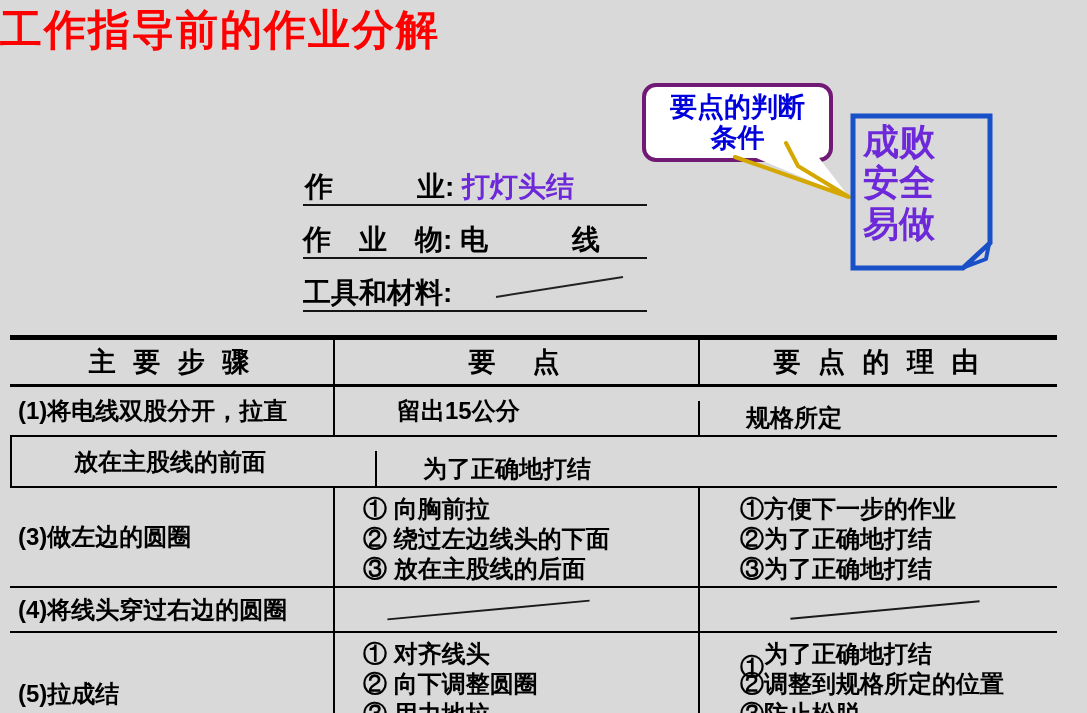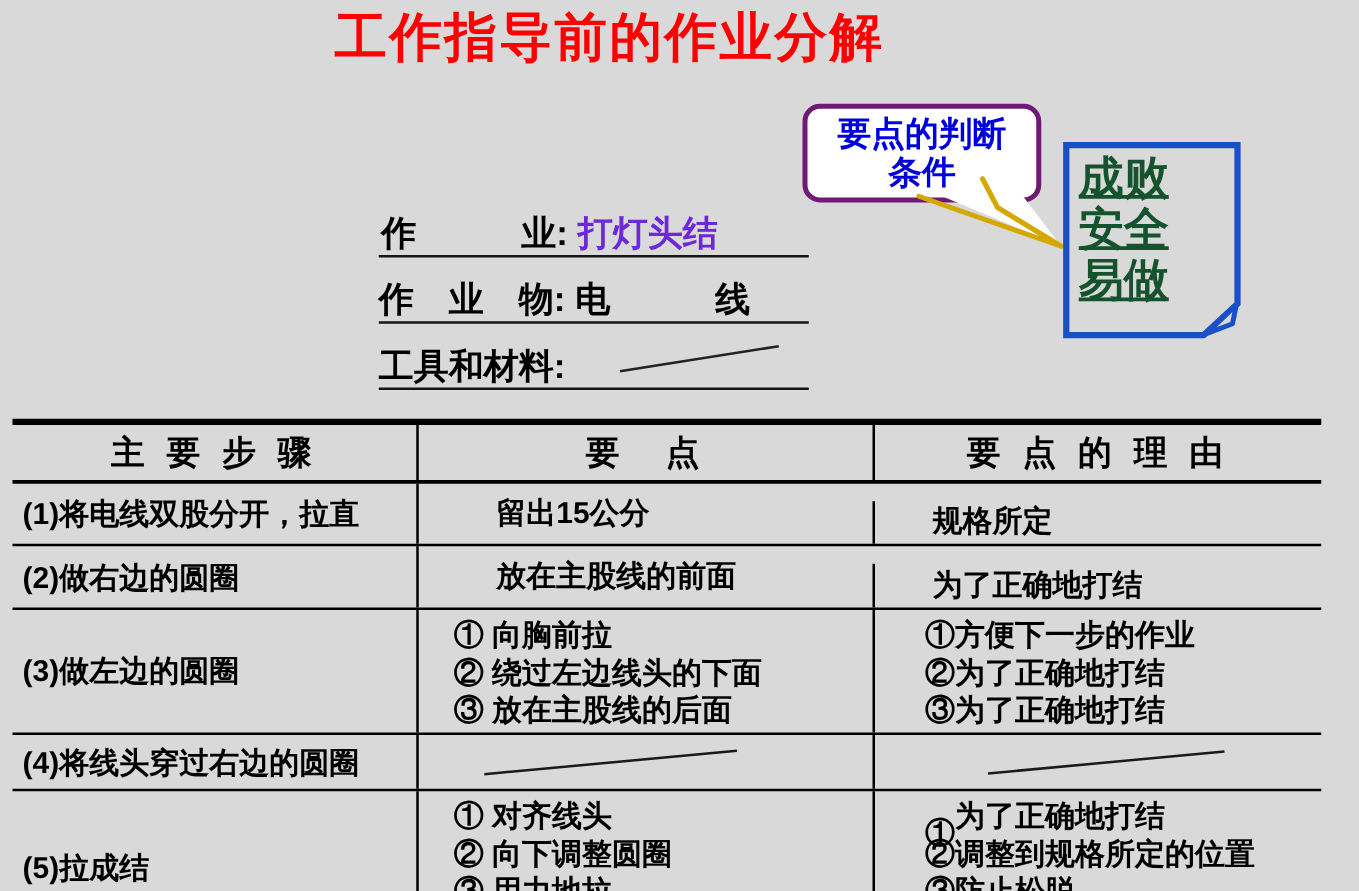--- a/index.html
+++ b/index.html
@@ -3,42 +3,42 @@
 <meta charset="utf-8">
 <style>
   html,body{margin:0;padding:0;}
   body{
     position:relative;width:1087px;height:713px;overflow:hidden;
     background:#D9D9D9;
     font-family:"Liberation Sans",sans-serif;font-weight:bold;color:#000;
   }
   
   .slide-title{
-    position:absolute;left:0;top:6px;width:975px;text-align:center;
+    position:absolute;left:0;top:6px;width:975px;text-align:left;
     font-size:42px;line-height:48px;letter-spacing:2px;color:#FF0000;white-space:pre;
   }
   
   .form-row{position:absolute;font-size:28px;line-height:32px;white-space:pre;}
   #form-a{left:305px;top:171px;}
   #form-b{left:303px;top:224px;}
   #form-c{left:303px;top:277px;}
   .blue-val{color:#6d28d9;}
   .underline{position:absolute;left:303px;width:344px;height:2px;background:#151515;}
   #ul-a{top:204px;} #ul-b{top:257px;} #ul-c{top:310px;}
   .form-slash{position:absolute;left:489px;top:270px;}
   
   .callout{
     position:absolute;left:642px;top:83px;width:191px;height:79px;box-sizing:border-box;
     background:#FFFFFF;border:4px solid #701a75;border-radius:14px;
     display:flex;align-items:center;justify-content:center;text-align:center;
     font-size:27px;line-height:31px;color:#0000DD;white-space:pre-line;
   }
   .overlay{position:absolute;left:0;top:0;pointer-events:none;}
   
-  .note-text{position:absolute;left:863px;top:121px;font-size:36px;line-height:41px;color:#14532d;text-decoration:underline;}
+  .note-text{position:absolute;left:863px;top:121px;font-size:36px;line-height:41px;color:#6d28d9;}
   
   #table{position:absolute;left:10px;top:335px;width:1047px;border-top:5px solid #000;}
   .trow{display:flex;border-bottom:2px solid #000;box-sizing:border-box;}
   #table .trow:nth-child(1){height:47px;border-bottom:3px solid #000;}
   #table .trow:nth-child(2){height:50px;}
   #table .trow:nth-child(3){height:51px;}
   #table .trow:nth-child(4){height:100px;}
   #table .trow:nth-child(5){height:45px;}
   #table .trow:nth-child(6){height:122px;border-bottom:none;}
   .cell{box-sizing:border-box;display:flex;flex-direction:column;overflow:hidden;}
@@ -106,21 +106,20 @@
     <div class="trow">
       <div class="cell step-cell c1">(1)将电线双股分开，拉直</div>
       <div class="cell body-cell c2 single indent-wide">
         <div class="line">留出15公分</div>
       </div>
       <div class="cell body-cell c3 single indent-wide">
         <div class="line">规格所定</div>
       </div>
     </div>
     <div class="trow">
-      <div class="cell step-cell c1">(2)做右边的圆圈</div>
       <div class="cell body-cell c2 single indent-wide">
         <div class="line">放在主股线的前面</div>
       </div>
       <div class="cell body-cell c3 single indent-wide">
         <div class="line">为了正确地打结</div>
       </div>
     </div>
     <div class="trow">
       <div class="cell step-cell c1">(3)做左边的圆圈</div>
       <div class="cell body-cell c2 multi indent-num">

